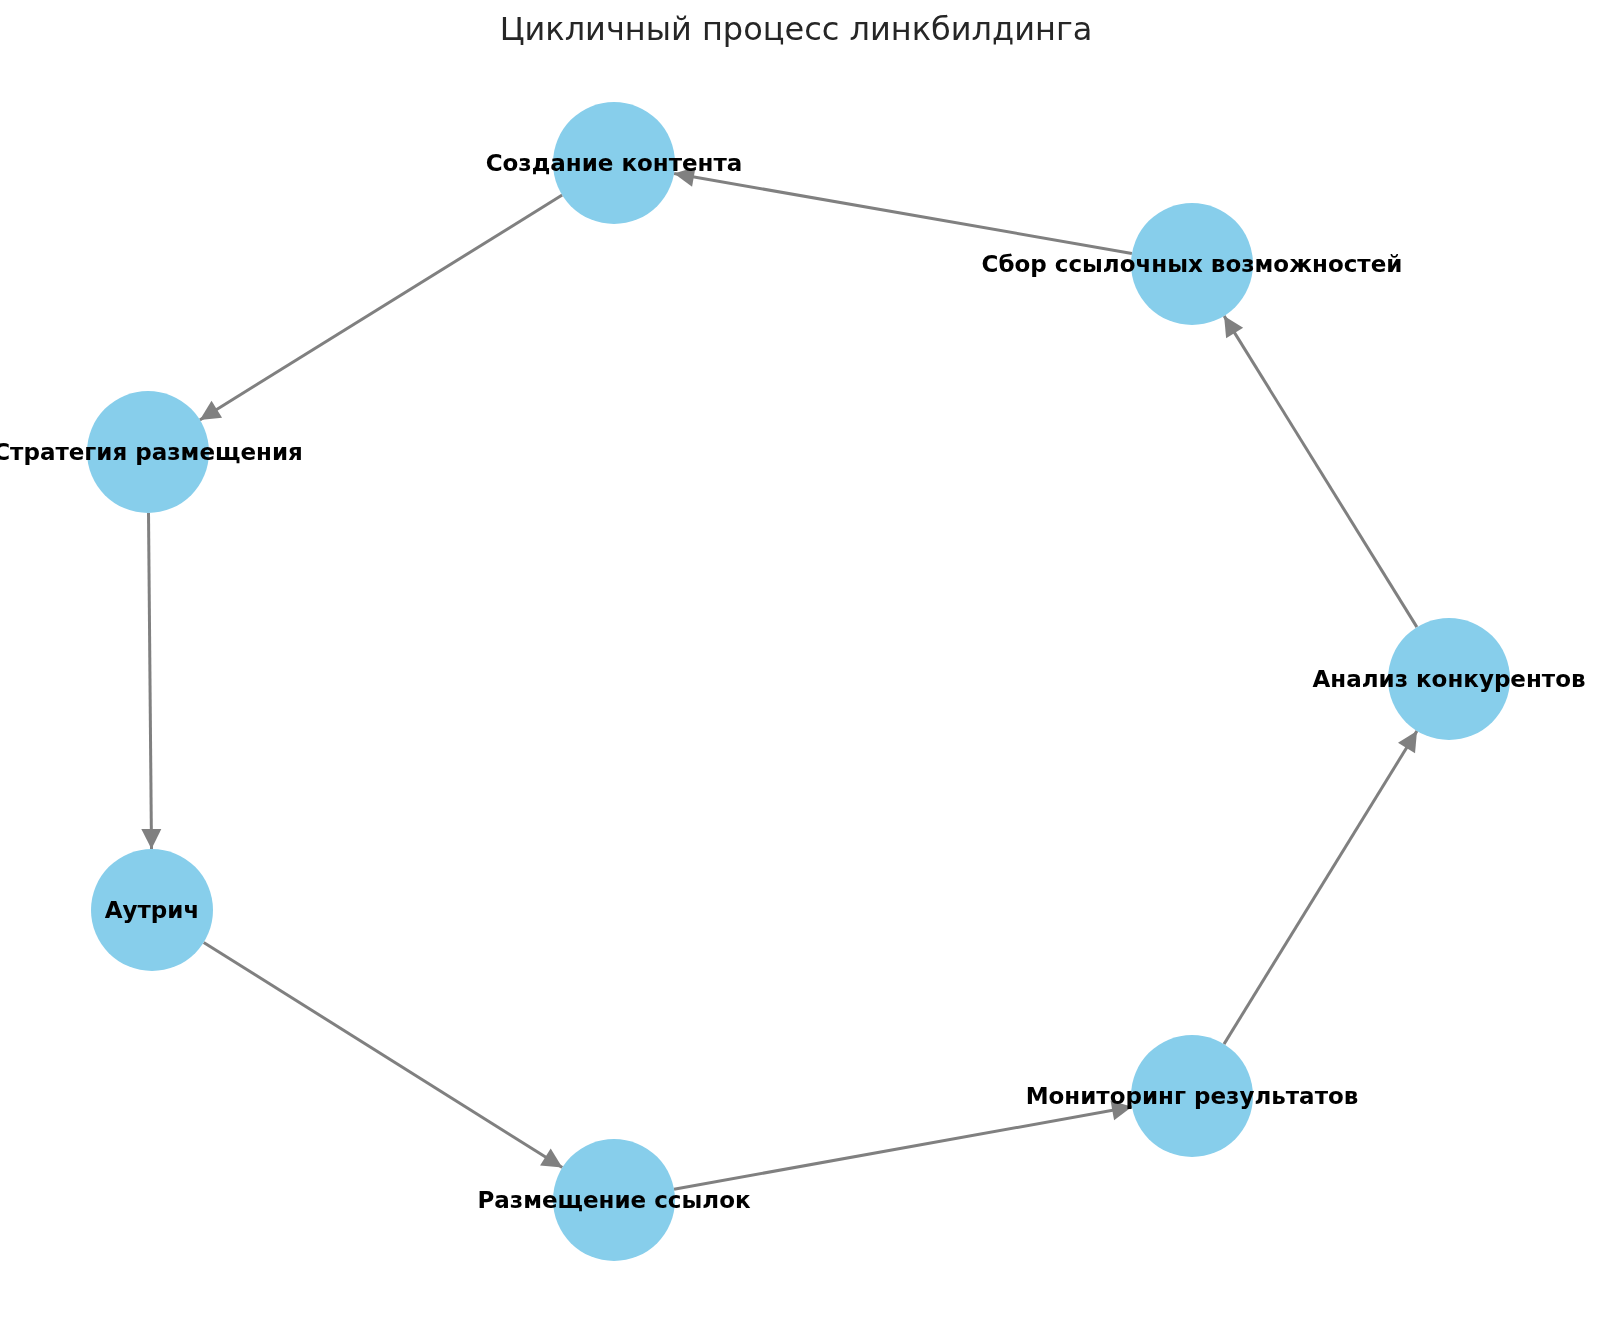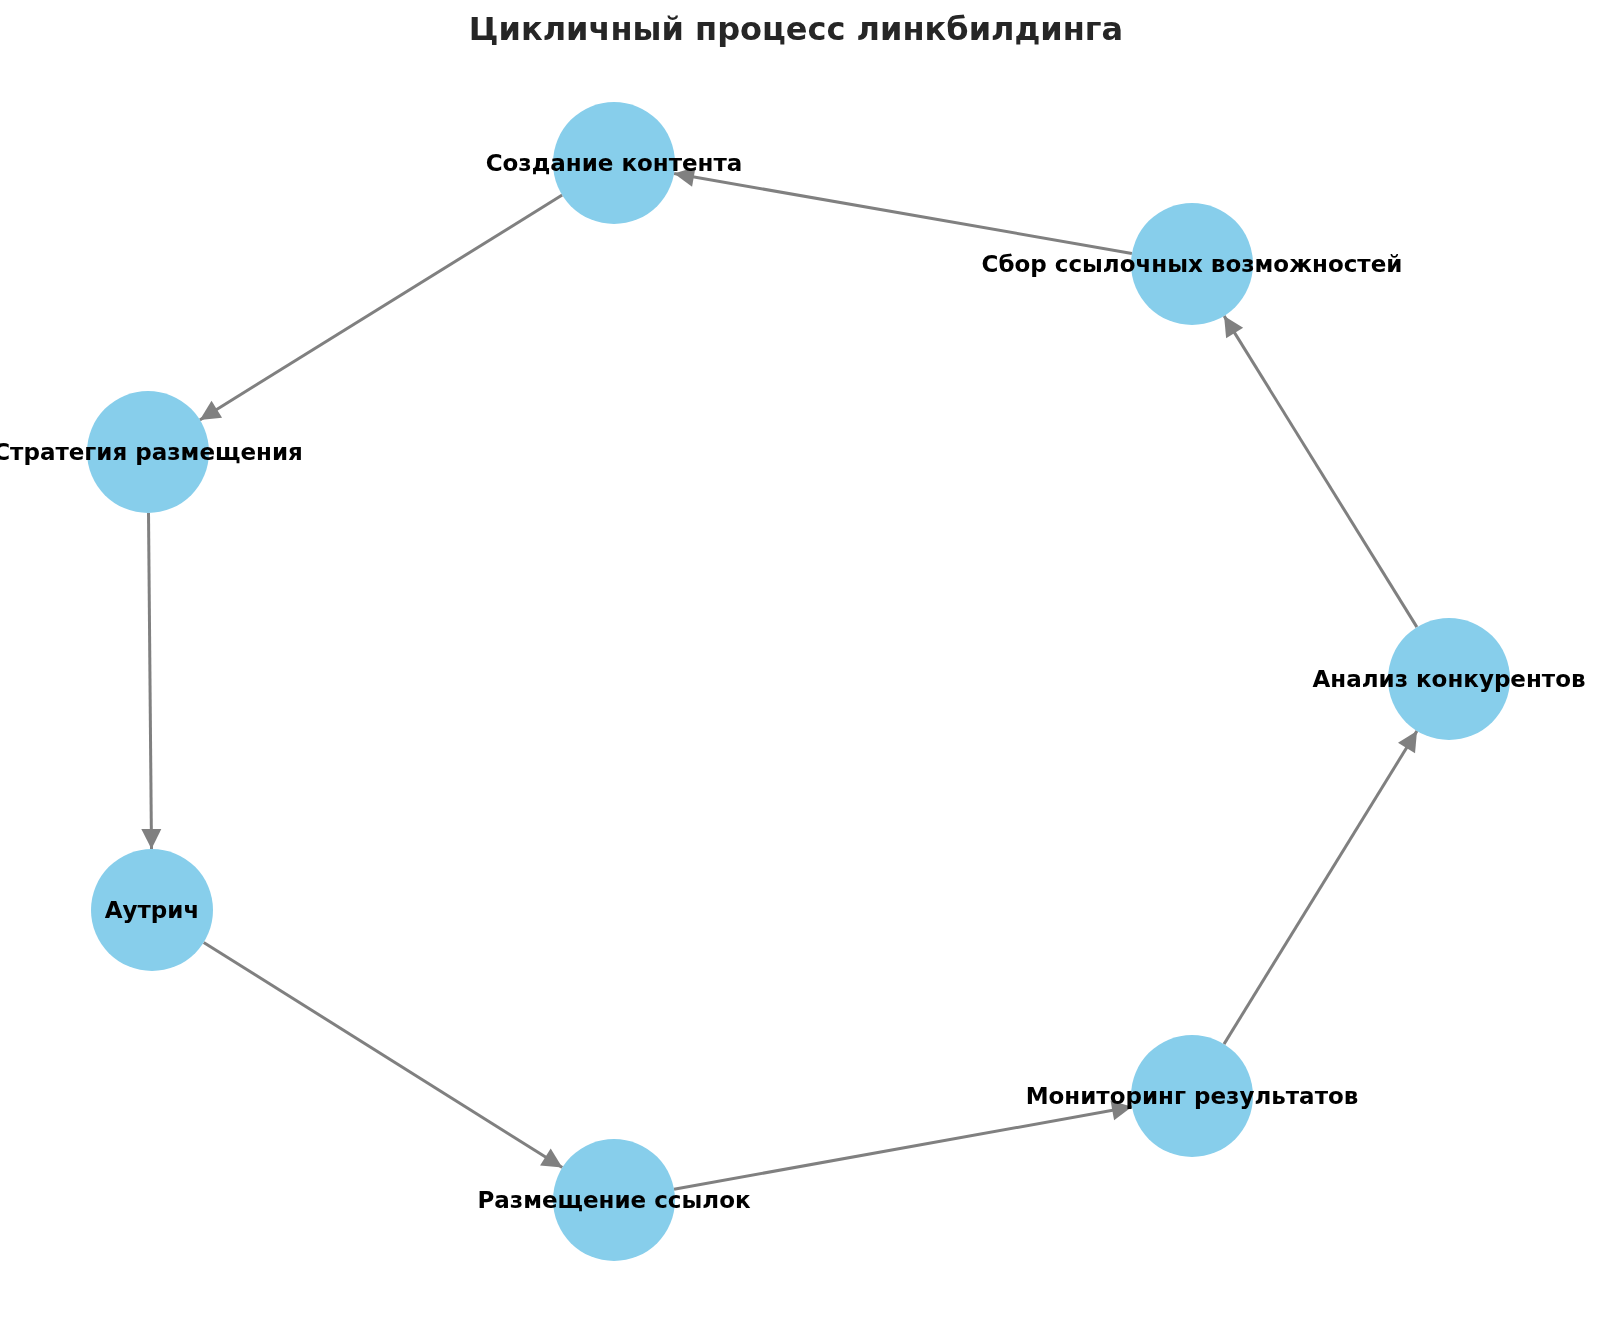--- a/index.html
+++ b/index.html
@@ -38,21 +38,21 @@
     font-family: "DejaVu Sans", sans-serif;
     font-size: 23px;
     font-weight: bold;
     fill: #000000;
   }
 </style>
 </head>
 <body>
 
 <div class="figure" style="background: rgb(255, 255, 255);">
-  <div class="figure-title" style="color: rgb(38, 38, 38); font-weight: bold;">Цикличный процесс линкбилдинга</div>
+  <div class="figure-title" style="color: rgb(38, 38, 38);">Цикличный процесс линкбилдинга</div>
 
   <svg id="graph" class="graph-canvas" width="1600" height="1324" viewBox="0 0 1600 1324">
     <defs>
         <marker id="arrowhead" markerUnits="userSpaceOnUse" markerWidth="24" markerHeight="24" refX="22" refY="12" orient="auto">
           <path d="M2,2 L22,12 L2,22 Z" fill="#808080"></path>
         </marker>
       </defs>
     <g id="edges-layer">
         <line x1="1131.9" y1="253.5" x2="674.1" y2="173.5" stroke="#808080" stroke-width="3" marker-end="url(#arrowhead)" class="edge-line"></line>
         <line x1="562.2" y1="195.1" x2="199.8" y2="419.9" stroke="#808080" stroke-width="3" marker-end="url(#arrowhead)" class="edge-line"></line>

